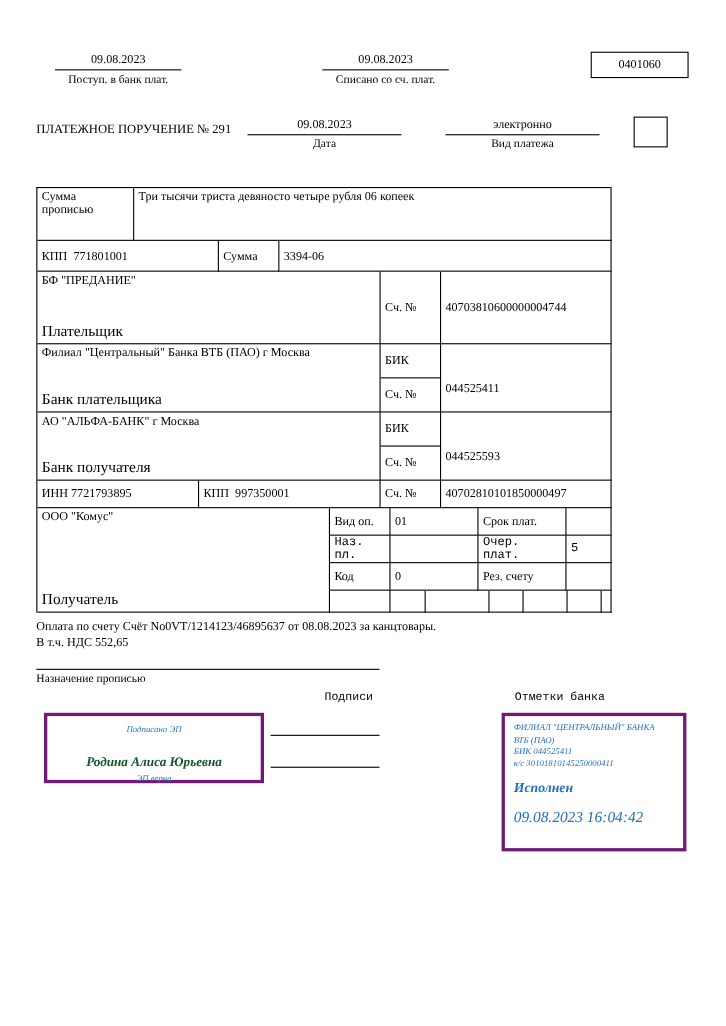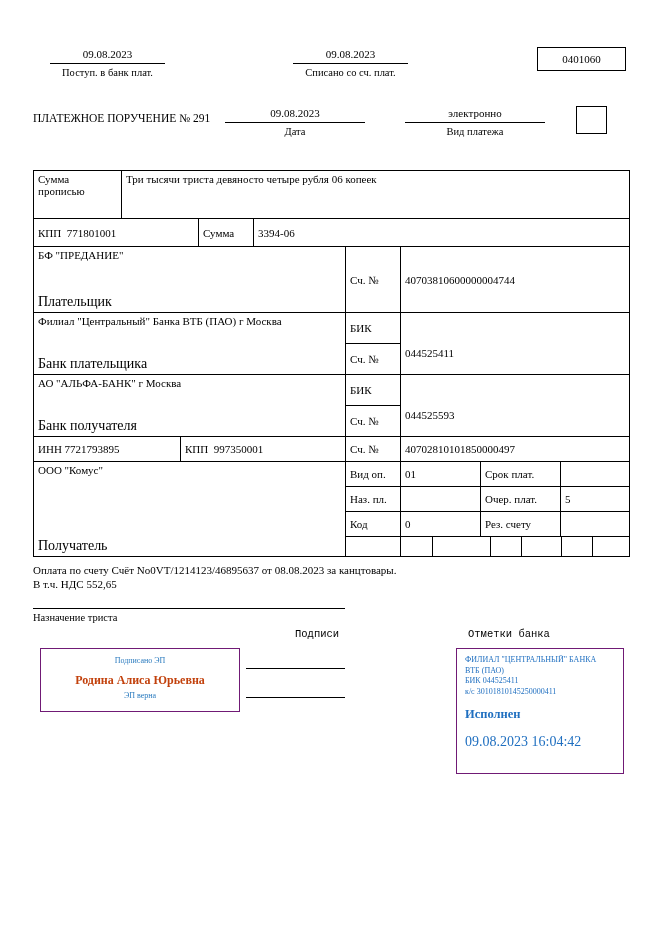--- a/index.html
+++ b/index.html
@@ -11,37 +11,37 @@
   .abs { position:absolute; }
   
   .datebox .dval { text-align:center; border-bottom:1px solid #000; padding-bottom:3px; font-size:11px; }
   .datebox .dlabel { text-align:center; font-size:10.5px; padding-top:3px; }
   .codebox { border:1px solid #000; text-align:center; line-height:22px; font-size:11px; box-sizing:border-box; }
   .titletext { font-size:11.5px;text-align:center; }
   .ufield .dval { text-align:center; border-bottom:1px solid #000; padding-bottom:3px; font-size:11px; }
   .ufield .dlabel { text-align:center; font-size:10.5px; padding-top:3px; }
   .smallbox { border:1px solid #000; box-sizing:border-box; }
   
-  .ftable { position:absolute; left:33px; top:170px; width:597px; border-top:1px solid #000; border-left:1px solid #000; box-sizing:border-box; font-size:11px; }
+  .ftable { position:absolute; left:33px; top:170px; width:523px; border-top:1px solid #000; border-left:1px solid #000; box-sizing:border-box; font-size:11px; }
   .tr { display:flex; box-sizing:border-box; }
   .td { border-right:1px solid #000; border-bottom:1px solid #000; box-sizing:border-box; padding:2px 4px; overflow:hidden; white-space:pre-wrap; }
   .grow { flex:1 1 auto; }
   .mid { display:flex; align-items:center; }
   .namecell { display:flex; flex-direction:column; justify-content:space-between; }
   .bottomlabel { font-size:14px; }
   .coll { display:flex; flex-direction:column; box-sizing:border-box; }
   .novb { padding:0; }
   .innrow { height:31px; padding:2px 4px; box-sizing:border-box; display:flex; align-items:center; }
   
   .purpose { font-size:11px; line-height:14px; }
   .hline { border-top:1px solid #000; }
   .seclabel { font-size:10.5px; }
   .center { text-align:left;font-family:Liberation Mono, monospace; }
   
-  .stamp { box-sizing:border-box; border:1px solid #701a75; background:#ffffff; }
+  .stamp { box-sizing:border-box; border:3px solid #701a75; background:#ffffff;font-style:italic; }
   .stamp-left { text-align:center; }
   .st-small { font-size:8px; line-height:10px; }
   .st-name { font-size:12px; font-weight:bold; line-height:15px; }
   .st-line { font-size:8px; line-height:10.5px; }
   .st-status { font-size:12.5px; font-weight:bold; }
   .st-date { font-size:14px; }
   .sigline { border-top:1px solid #000; }
 </style>
 </head>
 <body>
@@ -139,21 +139,21 @@
         <div>ООО "Комус"</div>
         <div class="bottomlabel">Получатель</div>
       </div>
       <div class="coll grow">
         <div class="tr" style="height:25px;">
           <div class="td mid" style="width:55px;">Вид оп.</div>
           <div class="td mid" style="width:80px;">01</div>
           <div class="td mid" style="width:80px;">Срок плат.</div>
           <div class="td mid grow"></div>
         </div>
-        <div class="tr" style="height:25px;">
+        <div class="tr" style="height:25px;font-family:Liberation Mono, monospace;">
           <div class="td mid" style="width:55px;">Наз. пл.</div>
           <div class="td mid" style="width:80px;"></div>
           <div class="td mid" style="width:80px;">Очер. плат.</div>
           <div class="td mid grow">5</div>
         </div>
         <div class="tr" style="height:25px;">
           <div class="td mid" style="width:55px;">Код</div>
           <div class="td mid" style="width:80px;">0</div>
           <div class="td mid" style="width:80px;">Рез. счету</div>
           <div class="td mid grow"></div>
@@ -170,28 +170,28 @@
       </div>
     </div>
   </div>
 
   <div class="abs purpose" style="left:33px; top:563px; width:560px;">
     <div>Оплата по счету Счёт No0VT/1214123/46895637 от 08.08.2023  за канцтовары.</div>
     <div>В т.ч. НДС 552,65</div>
   </div>
 
   <div class="abs hline" style="left:33px; top:608px; width:312px;"></div>
-  <div class="abs seclabel" style="left:33px; top:612px;">Назначение триста</div>
+  <div class="abs seclabel" style="left:33px; top:612px;">Назначение прописью</div>
 
   <div class="abs seclabel center" style="left:295px; top:628px; width:90px;">Подписи</div>
   <div class="abs seclabel center" style="left:468px; top:628px; width:105px;">Отметки банка</div>
 
   <div class="abs stamp stamp-left" style="left:40px; top:648px; width:200px; height:64px;">
     <div class="st-small" style="margin-top:7px; color:#2b7bbf;">Подписано ЭП</div>
-    <div class="st-name" style="margin-top:7px; color:#c2410c;">Родина Алиса Юрьевна</div>
+    <div class="st-name" style="margin-top:17px; color:#14532d;">Родина Алиса Юрьевна</div>
     <div class="st-small" style="margin-top:3px; color:#2b7bbf;">ЭП верна</div>
   </div>
 
   <div class="abs sigline" style="left:246px; top:668px; width:99px;"></div>
   <div class="abs sigline" style="left:246px; top:697px; width:99px;"></div>
 
   <div class="abs stamp" style="left:456px; top:648px; width:168px; height:126px; padding:6px 8px; color:#1f6fc0;">
     <div class="st-line">ФИЛИАЛ "ЦЕНТРАЛЬНЫЙ" БАНКА</div>
     <div class="st-line">ВТБ (ПАО)</div>
     <div class="st-line">БИК 044525411</div>

